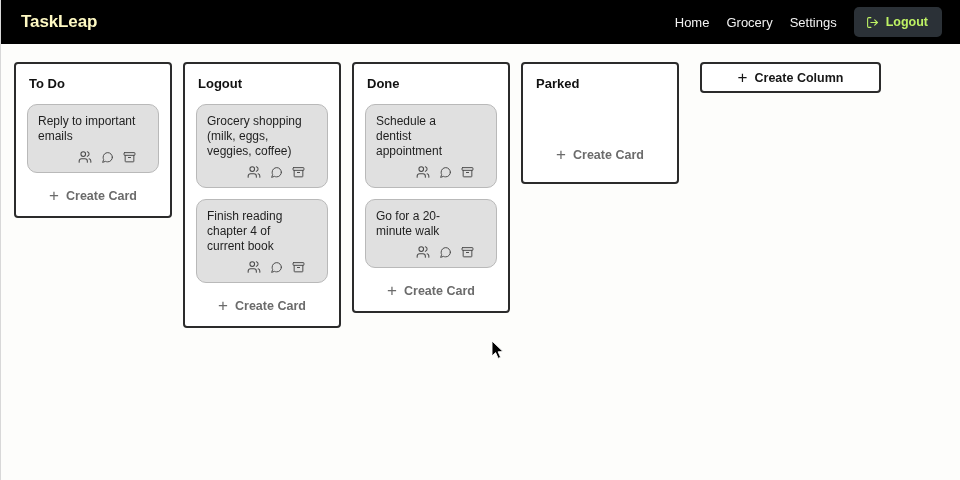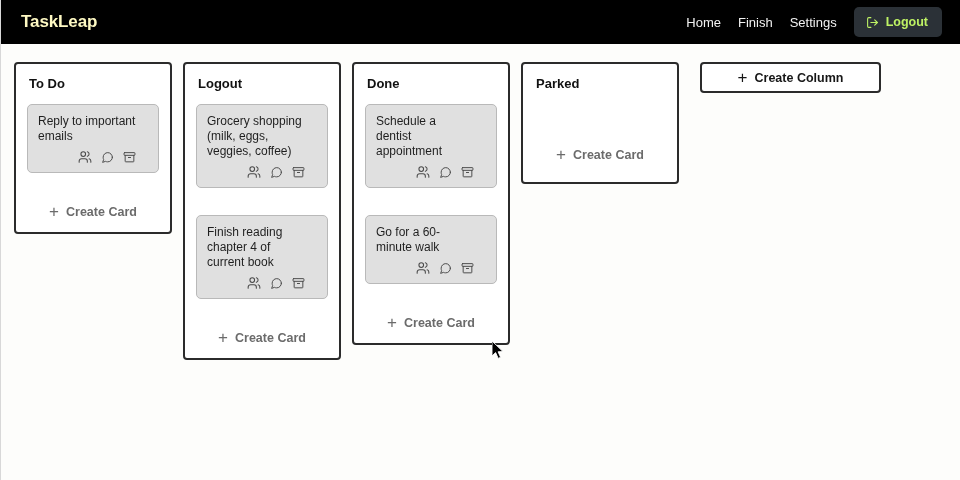--- a/index.html
+++ b/index.html
@@ -74,23 +74,23 @@
   }
   .column-title {
     font-size: 13px;
     font-weight: bold;
     color: #111111;
     margin: 1px 0 13px 2px;
   }
   .card {
     background: #e0e0e0;
     border: 1px solid #b9b9b9;
-    border-radius: 5px;
+    border-radius: 10px;
     padding: 9px 22px 8px 10px;
-    margin-bottom: 27px;
+    margin-bottom: 11px;
   }
   .card-text {
     font-size: 12px;
     line-height: 15px;
     color: #1f1f1f;
     margin-bottom: 4px;
   }
   .card-actions {
     display: flex;
     justify-content: flex-end;
@@ -150,21 +150,21 @@
     pointer-events: none;
   }
 </style>
 </head>
 <body>
 
 <div id="topbar">
   <div id="brand">TaskLeap</div>
   <div id="navright">
     <a class="navlink" href="#">Home</a>
-    <a class="navlink" href="#">Finish</a>
+    <a class="navlink" href="#">Grocery</a>
     <a class="navlink" href="#">Settings</a>
     <button id="logout-button">
       <span>
         <svg width="13" height="13" viewBox="0 0 24 24" fill="none" stroke="currentColor" stroke-width="2" stroke-linecap="round" stroke-linejoin="round">
           <path d="M9 21H5a2 2 0 0 1-2-2V5a2 2 0 0 1 2-2h4"></path>
           <polyline points="16 17 21 12 16 7"></polyline>
           <line x1="21" y1="12" x2="9" y2="12"></line>
         </svg>
       </span>
       <span>Logout</span>
@@ -292,21 +292,21 @@
           <svg width="13" height="13" viewBox="0 0 24 24" fill="none" stroke="currentColor" stroke-width="1.8" stroke-linecap="round" stroke-linejoin="round">
               <rect x="2" y="3" width="20" height="5" rx="1"></rect>
               <path d="M4 8v11a1 1 0 0 0 1 1h14a1 1 0 0 0 1-1V8"></path>
               <line x1="10" y1="12" x2="14" y2="12"></line>
             </svg>
         </span>
       </div>
     </div>
 
     <div class="card">
-      <div class="card-text">Go for a 60-minute walk</div>
+      <div class="card-text">Go for a 20-minute walk</div>
       <div class="card-actions">
         <span>
           <svg width="14" height="14" viewBox="0 0 24 24" fill="none" stroke="currentColor" stroke-width="1.8" stroke-linecap="round" stroke-linejoin="round">
               <path d="M16 21v-2a4 4 0 0 0-4-4H6a4 4 0 0 0-4 4v2"></path>
               <circle cx="9" cy="7" r="4"></circle>
               <path d="M22 21v-2a4 4 0 0 0-3-3.87"></path>
               <path d="M16 3.13a4 4 0 0 1 0 7.75"></path>
             </svg>
         </span>
         <span>

